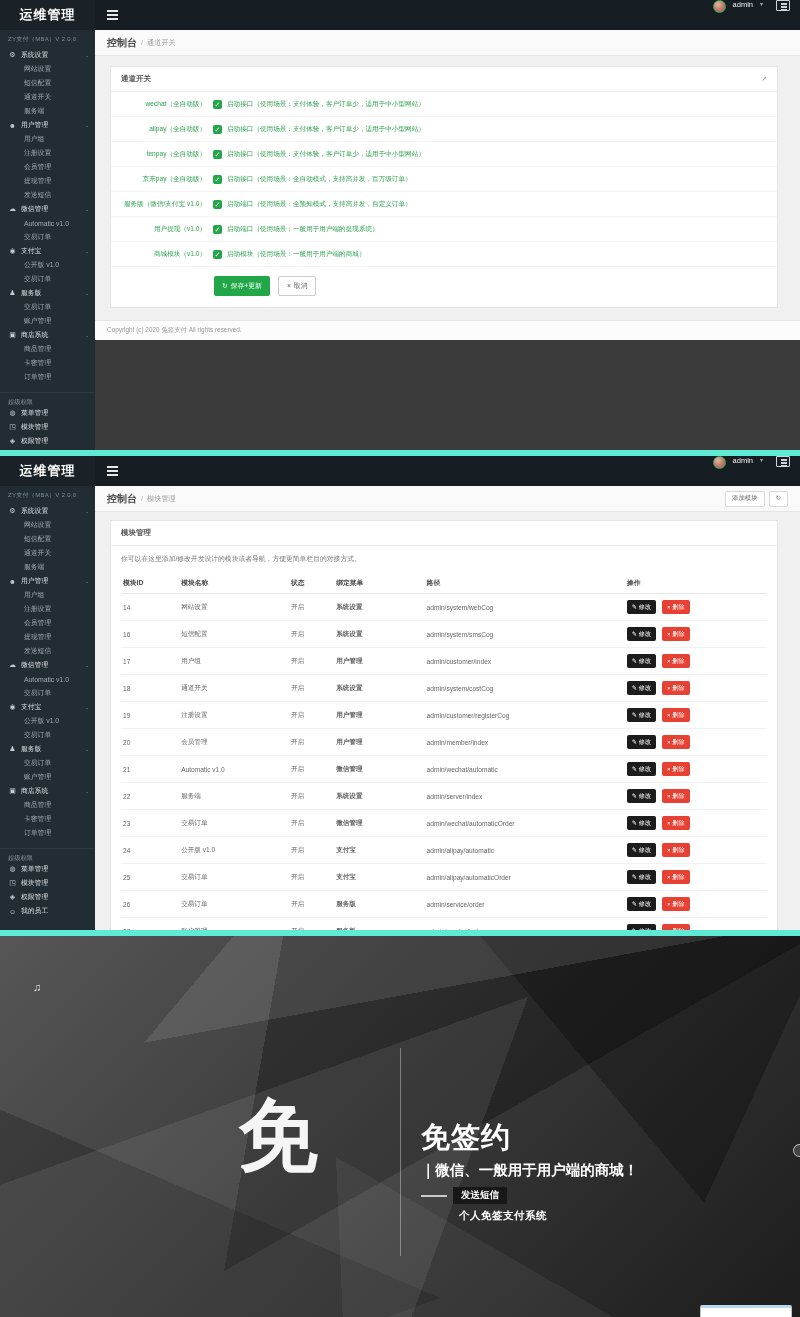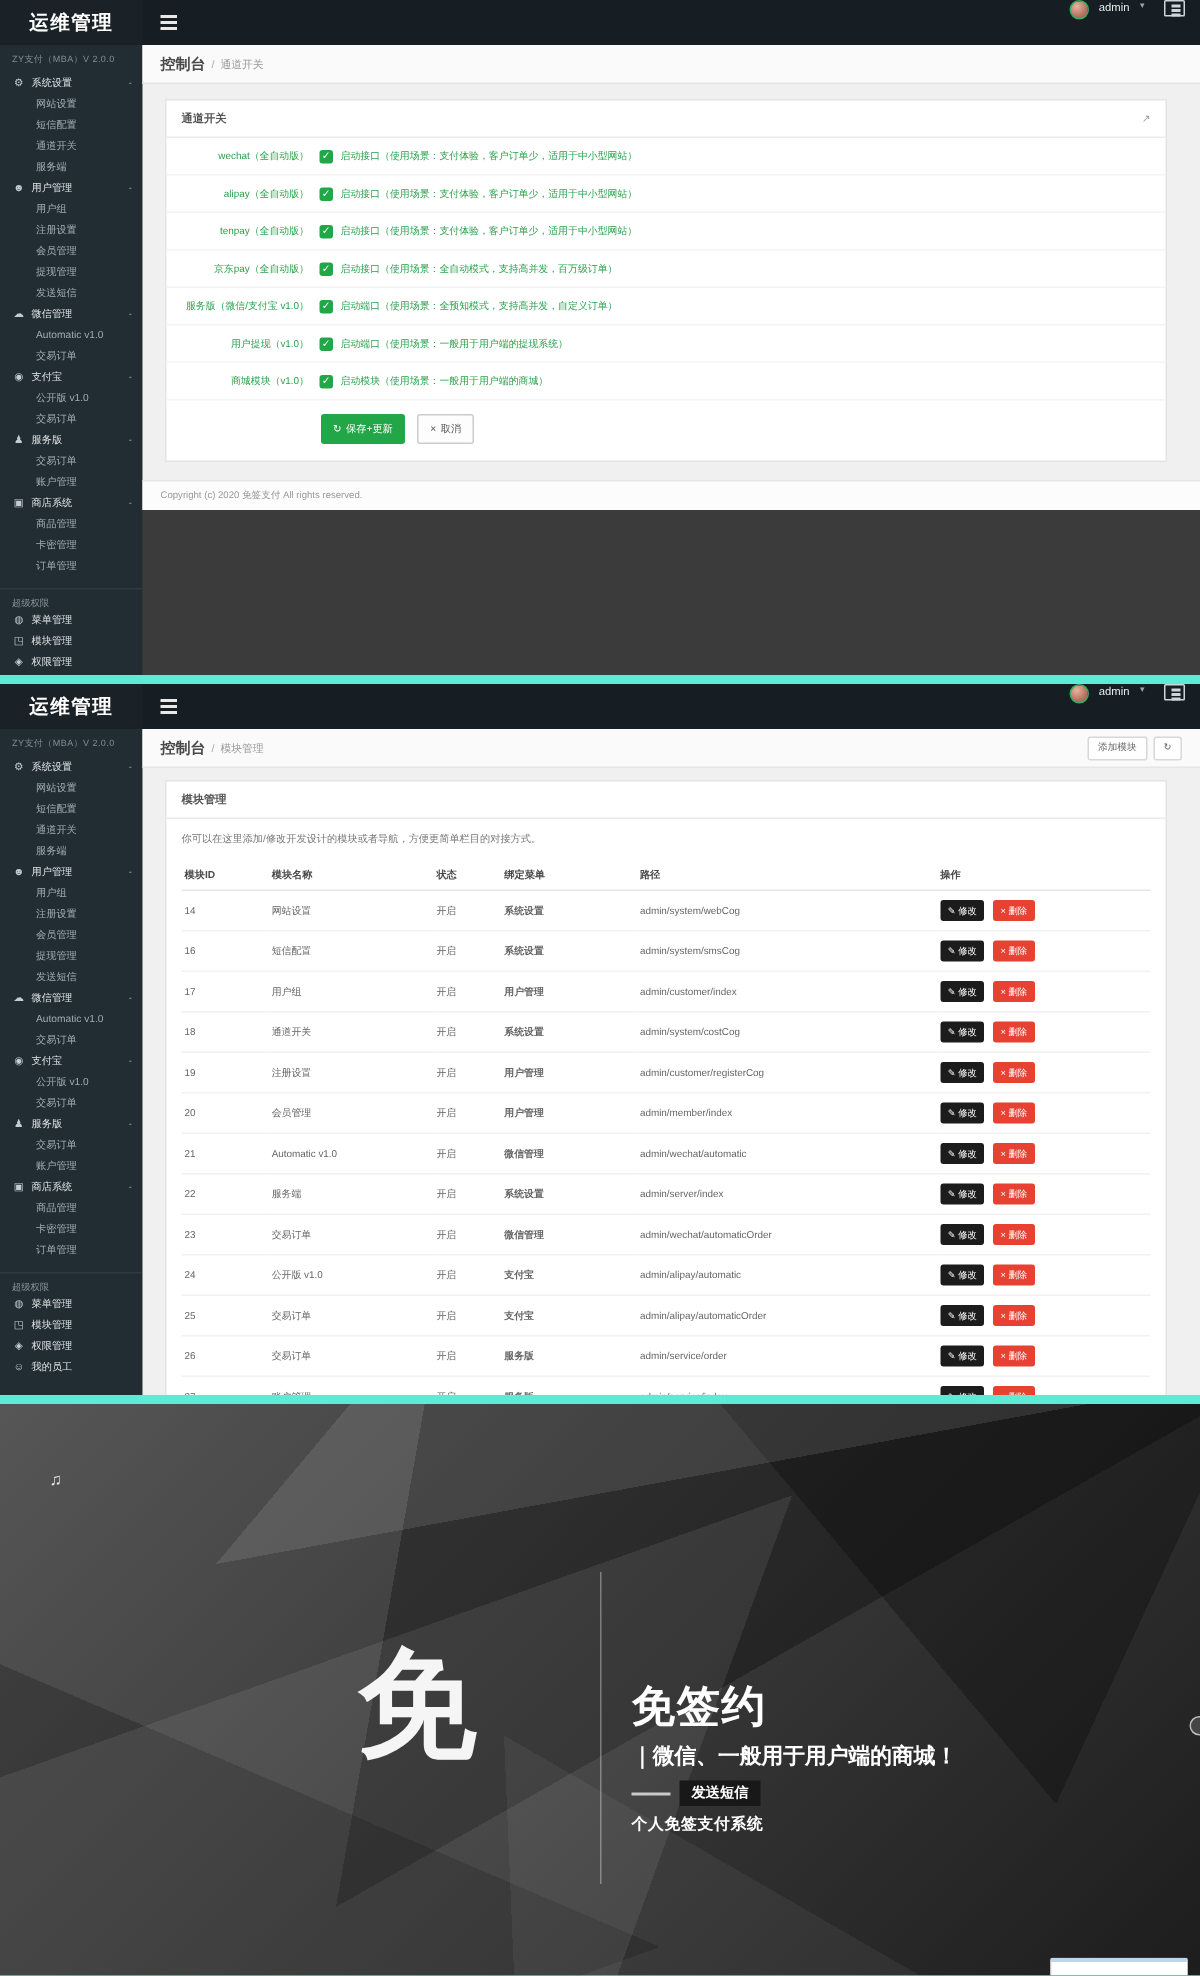--- a/index.html
+++ b/index.html
@@ -88,21 +88,21 @@
   }
   .music { position:absolute; left:33px; top:45px; font-size:11px; color:#e8e8e8; cursor:pointer; }
   .big-char { position:absolute; left:238px; top:160px; font-size:80px; font-weight:bold; line-height:1; color:#f5f5f5; }
   .v-divider { position:absolute; left:400px; top:112px; width:1px; height:208px; background:rgba(255,255,255,0.35); }
   .hero-block { position:absolute; left:421px; top:182px; }
   .hero-title { font-size:29px; font-weight:bold; letter-spacing:1px; }
   .hero-sub { font-size:14.5px; font-weight:bold; margin-top:3px; }
   .cta-row { display:flex; align-items:center; gap:6px; margin-top:7px; }
   .cta-dash { width:26px; height:2px; background:#c9c9c9; }
   .cta-btn { background:#181818; color:#fff; font-size:9.5px; font-weight:bold; padding:2px 8px; cursor:pointer; }
-  .hero-tag { font-size:10.5px; font-weight:bold; margin-top:5px; letter-spacing:.5px; }
+  .hero-tag { font-size:10.5px; font-weight:bold; margin-top:5px; letter-spacing:.5px;margin-left:38px; }
   .edge-dot { position:absolute; right:-6px; top:208px; width:13px; height:13px; border-radius:50%; border:1px solid rgba(255,255,255,0.65); background:rgba(255,255,255,0.15); }
   .chat-widget { position:absolute; left:700px; top:369px; width:92px; height:20px; background:#fff; border:1px solid #b9c2c9; border-top:3px solid #bcd6ea; border-radius:2px 2px 0 0; }
 </style>
 </head>
 <body>
 
 <div class="page">
 
   <div class="panel p1">
     <div class="navbar">

